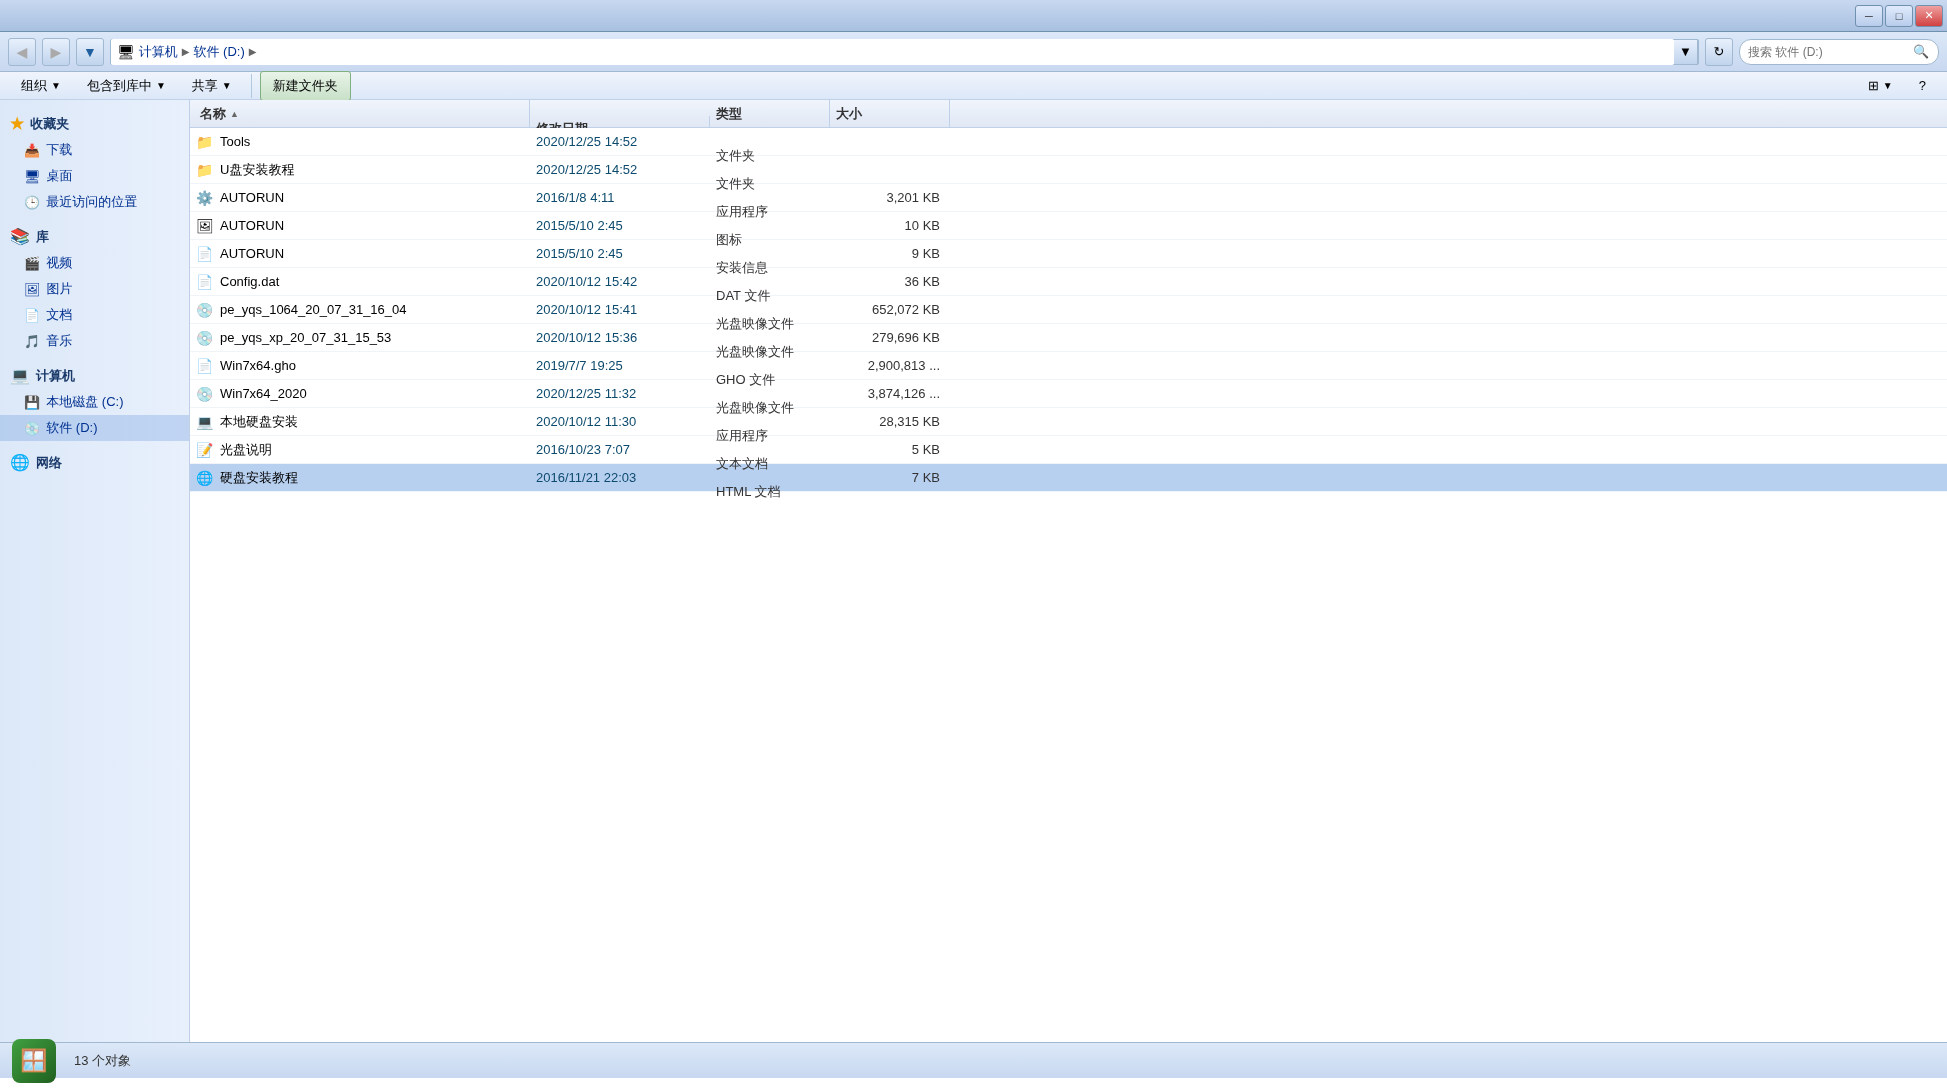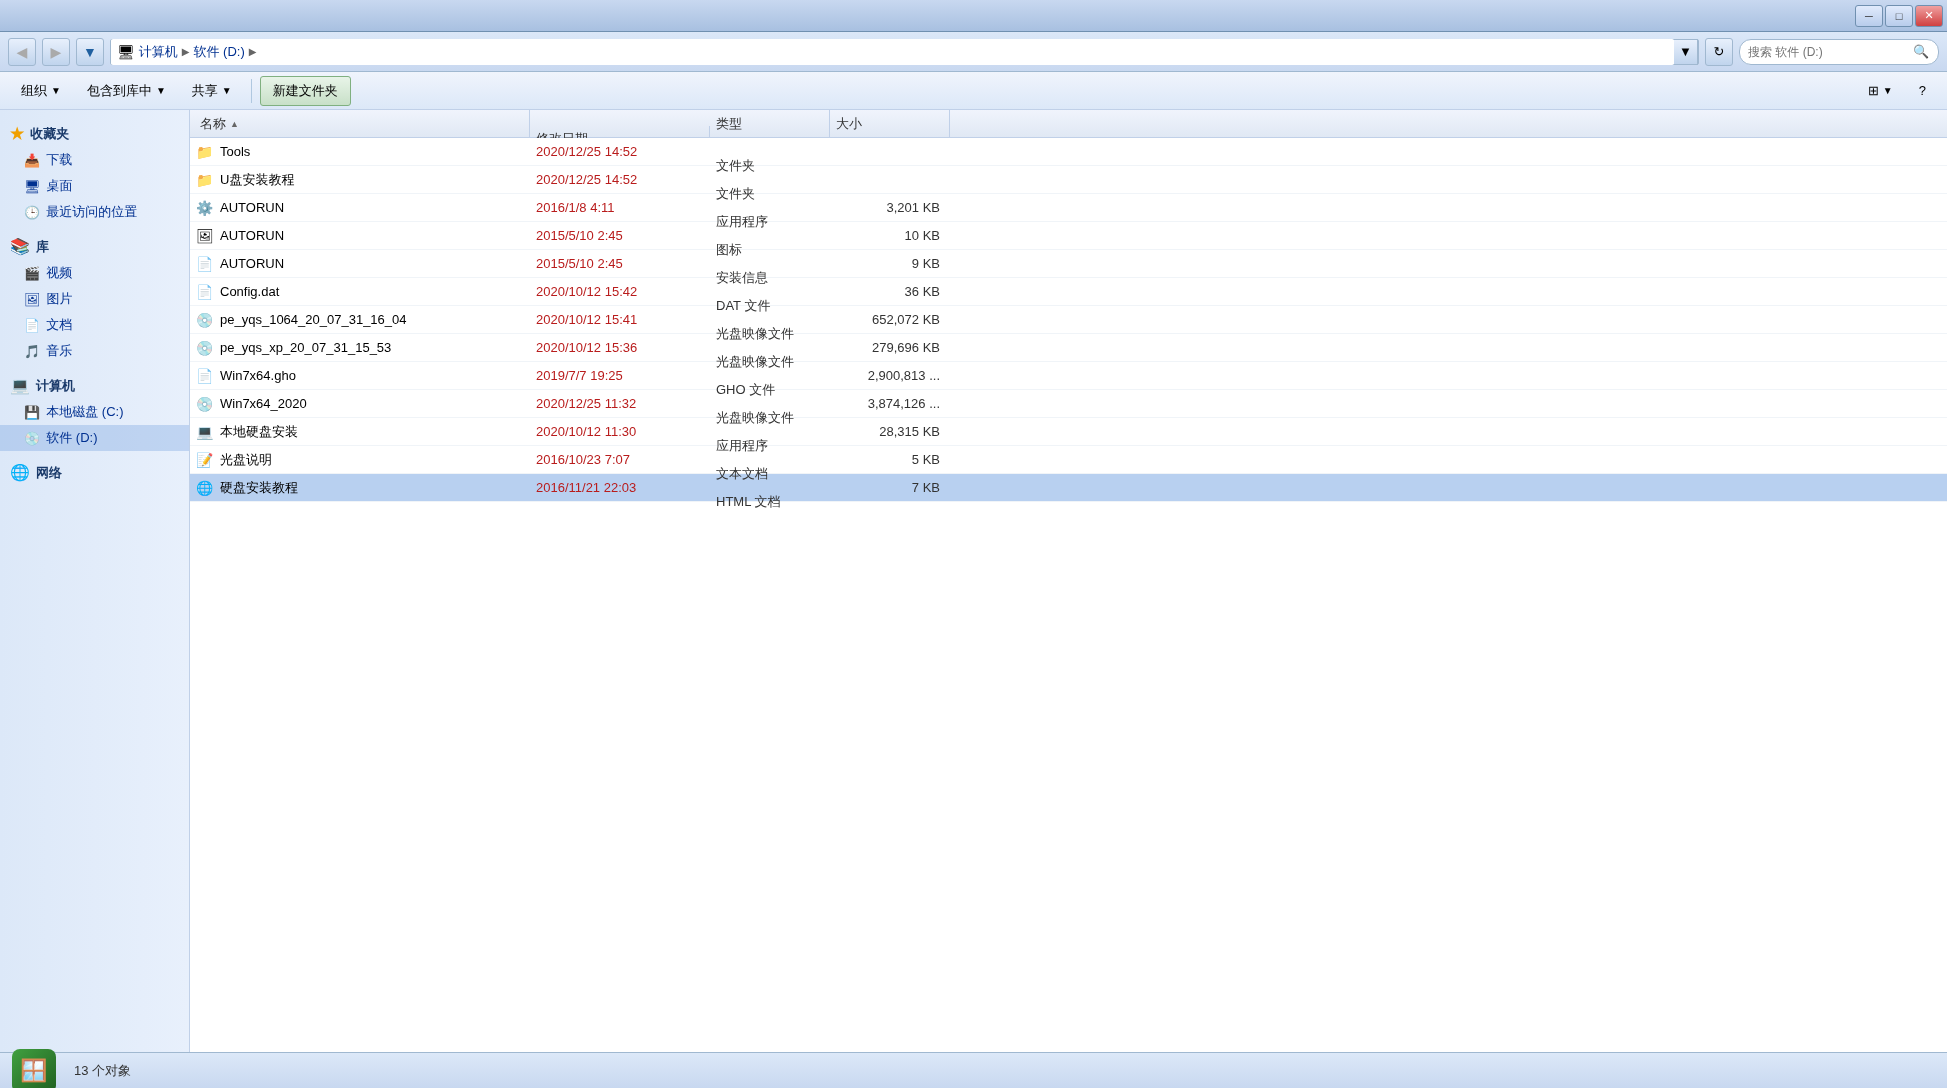--- a/index.html
+++ b/index.html
@@ -120,21 +120,21 @@
       border: none;
       outline: none;
       flex: 1;
       font-size: 12px;
       color: #888;
       background: transparent;
     }
 
     
     .toolbar {
-      height: 38px;
+      height: 28px;
       background: linear-gradient(to bottom, #f0f4fc, #dce8f8);
       border-bottom: 1px solid #c0d0e8;
       display: flex;
       align-items: center;
       padding: 0 10px;
       gap: 4px;
     }
     .toolbar-btn {
       height: 30px;
       padding: 0 10px;
@@ -223,37 +223,37 @@
       background: linear-gradient(to bottom, #f0f4fc, #e0e8f4);
       border-bottom: 1px solid #c0d0e8;
       padding: 0 0;
       font-size: 13px;
       color: #333;
     }
     .col-name { width: 340px; padding-left: 10px; display: flex; align-items: center; gap: 4px; cursor: pointer; }
     .col-date { width: 180px; padding-left: 6px; display: flex; align-items: center; gap: 4px; cursor: pointer; margin-top: 31px; }
     .col-type { width: 120px; padding-left: 6px; display: flex; align-items: center; gap: 4px; cursor: pointer; }
     .col-size { width: 120px; padding-left: 6px; display: flex; align-items: center; gap: 4px; cursor: pointer; }
-    .col-header { font-weight: normal; color: #333; border-right: 1px solid #c0d0e8; height: 100%; display: flex; }
+    .col-header { font-weight: bold; color: #333; border-right: 1px solid #c0d0e8; height: 100%; display: flex; }
     .file-list {
       flex: 1;
       overflow-y: auto;
       background: #fff;
     }
     .file-row {
       display: flex;
       align-items: center;
       height: 28px;
       border-bottom: 1px solid #f0f4f8;
       cursor: pointer;
     }
     .file-row.selected { background: #b8d0f0; }
     .file-cell { overflow: hidden; white-space: nowrap; text-overflow: ellipsis; font-size: 13px; }
     .file-cell.name { width: 340px; padding-left: 6px; display: flex; align-items: center; gap: 6px; color: #000; }
-    .file-cell.date { width: 180px; padding-left: 6px; color: #b91c1c; }
+    .file-cell.date { width: 180px; padding-left: 6px; color: #0c4a6e; }
     .file-cell.type { width: 120px; padding-left: 6px; color: #333; margin-top: 29px; }
     .file-cell.size { width: 120px; padding-left: 6px; color: #333; text-align: right; padding-right: 10px; }
     .file-icon { width: 18px; height: 18px; flex-shrink: 0; display: flex; align-items: center; justify-content: center; font-size: 14px; }
 
     
     .statusbar {
       height: 36px;
       background: linear-gradient(to bottom, #dce8f8, #c8d8f0);
       border-top: 1px solid #a0b8d0;
       display: flex;

